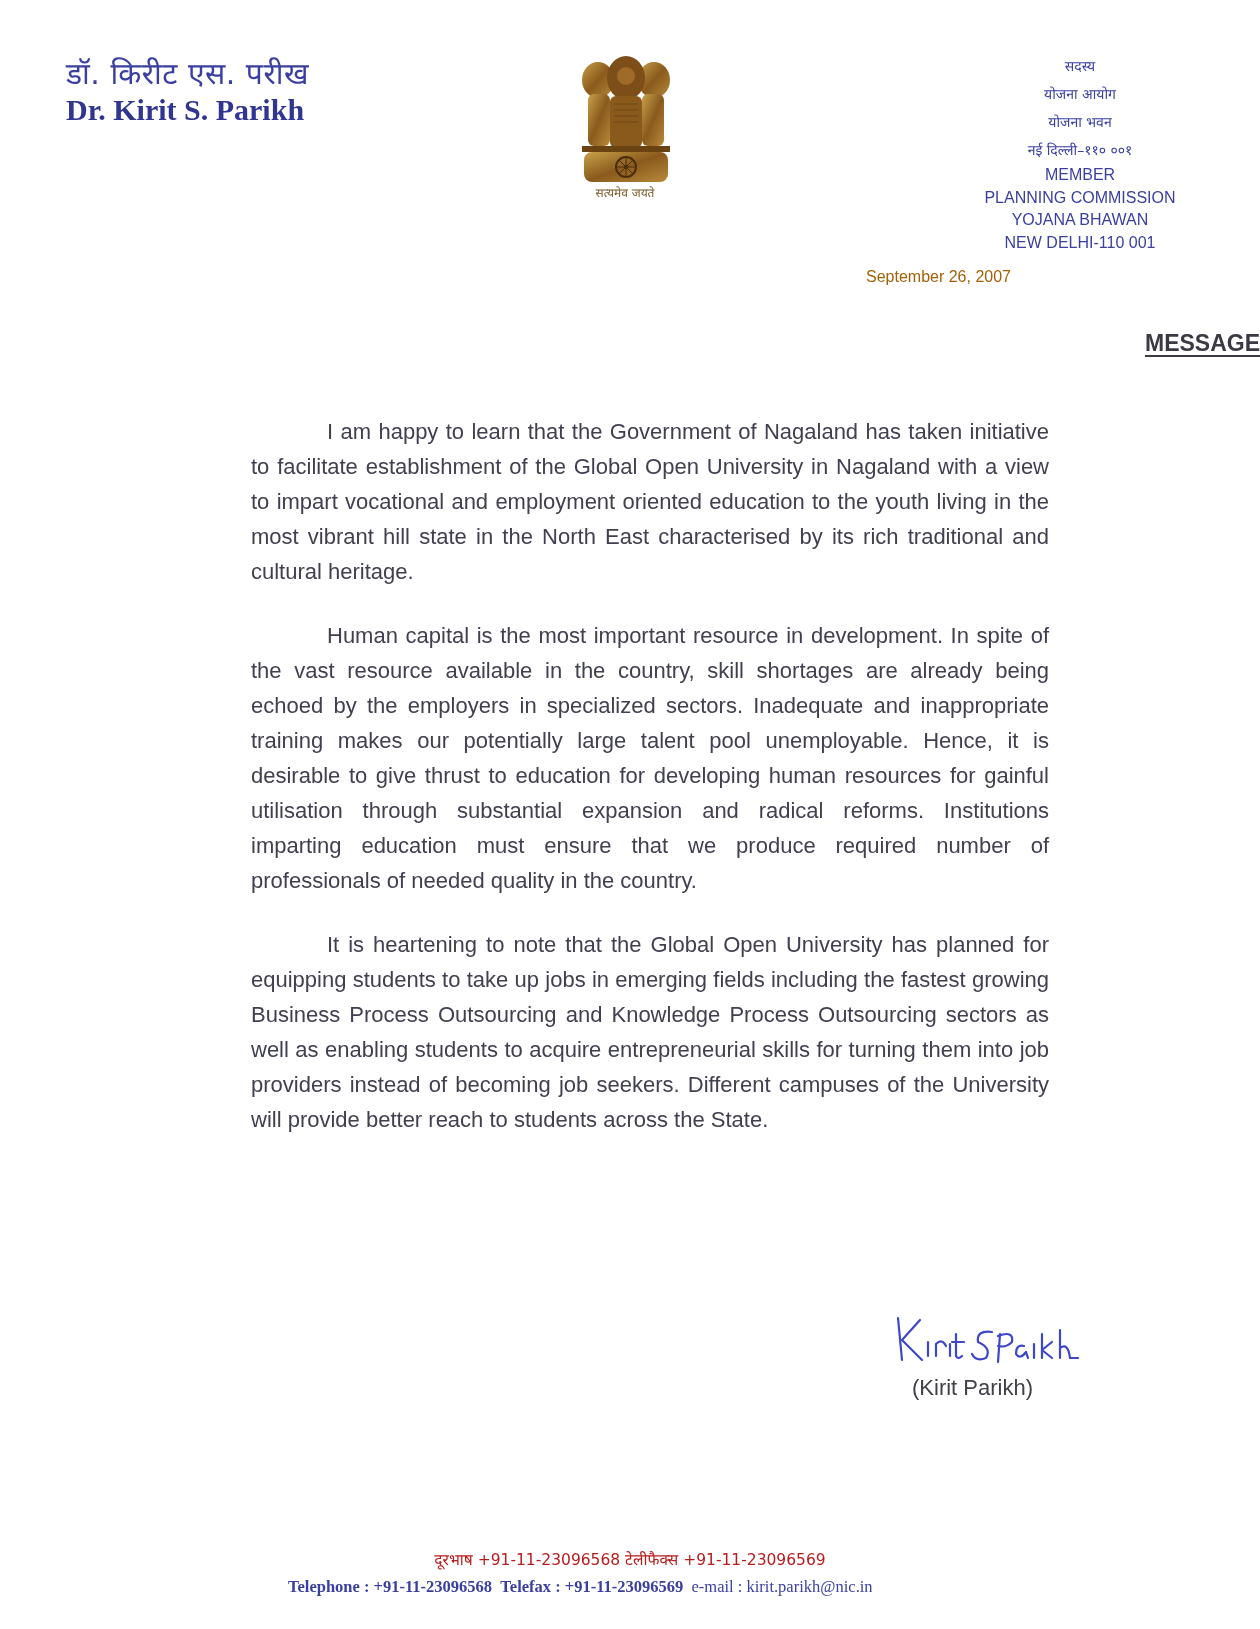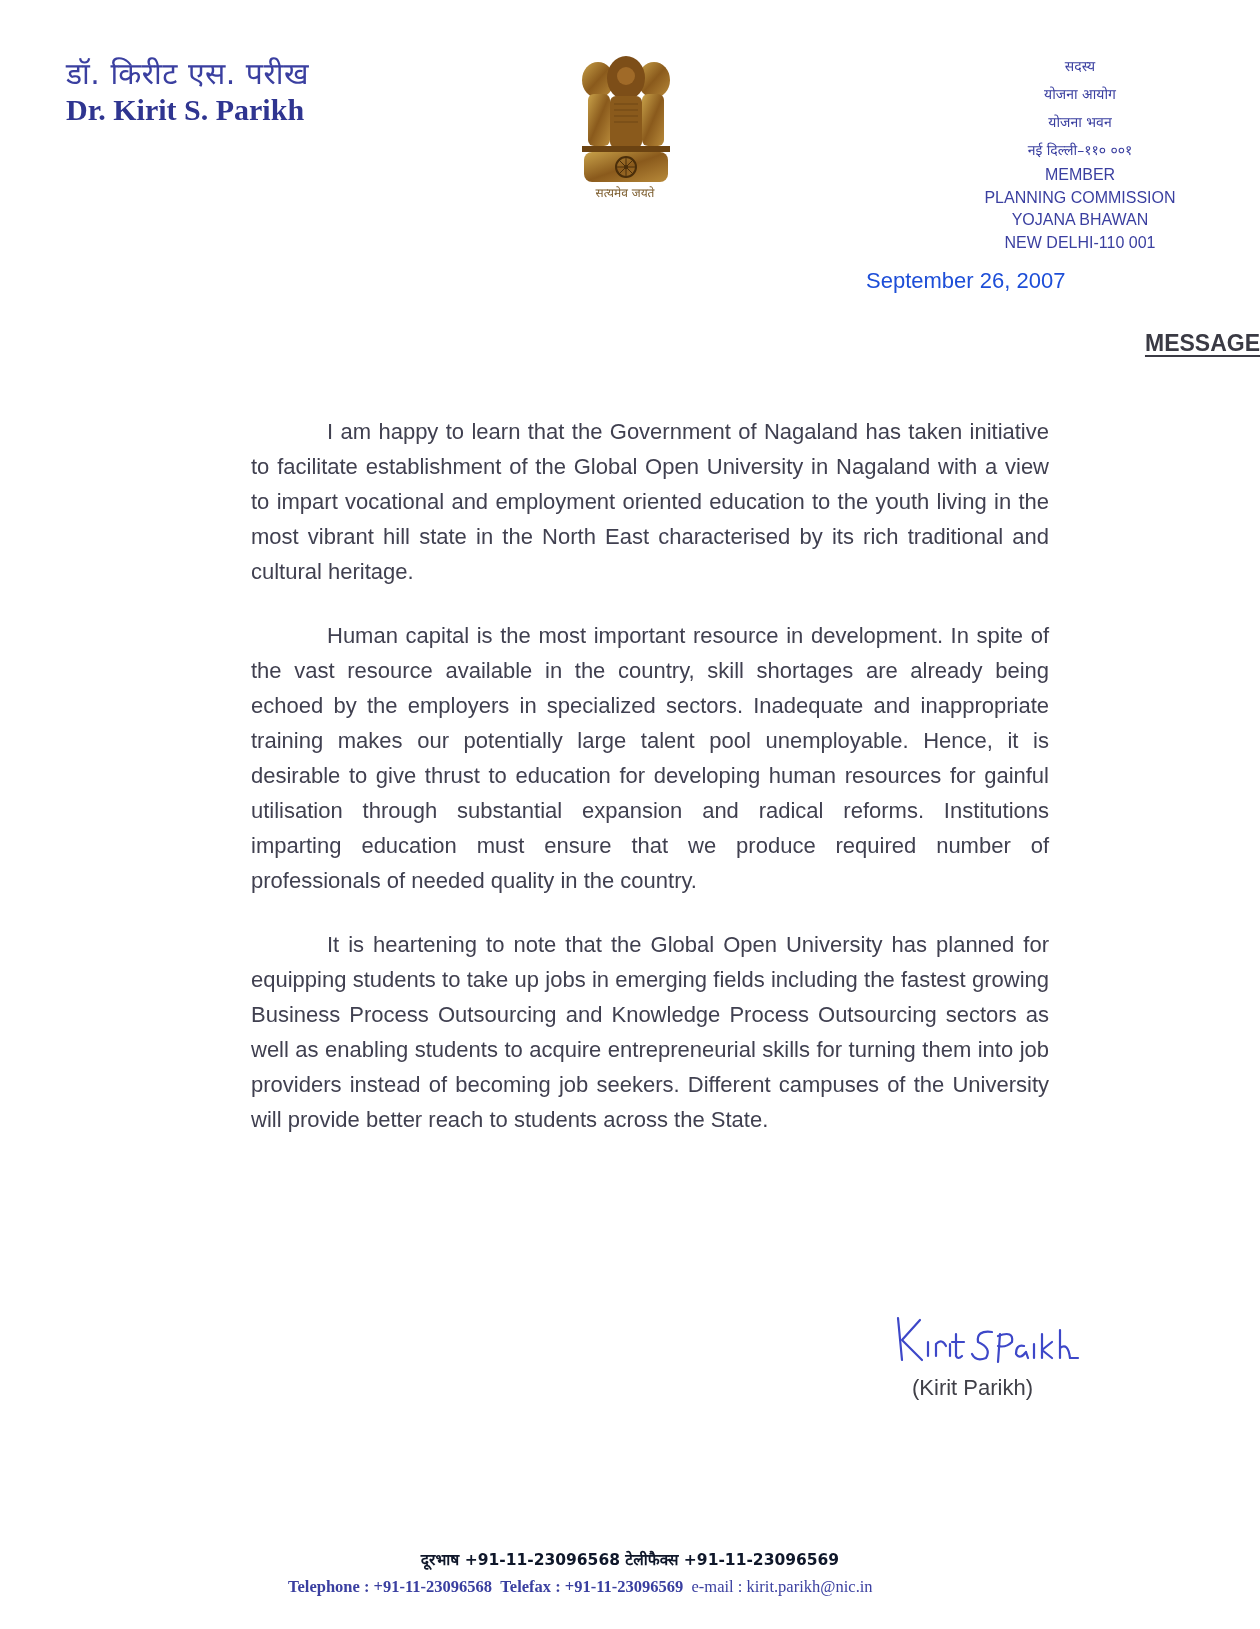--- a/index.html
+++ b/index.html
@@ -12,31 +12,31 @@
 
     
     #emblem { left: 578px; top: 52px; width: 96px; height: 150px; }
     #motto { left: 560px; top: 184px; width: 130px; text-align: center; font-family: "DejaVu Sans", sans-serif; font-size: 12px; color: #7a5a2a; }
 
     
     #addr { left: 960px; top: 52px; width: 240px; text-align: center; color: #3a3fa0; }
     #addr .hi { font-family: "DejaVu Sans", sans-serif; font-size: 14px; line-height: 28px; }
     #addr .en { font-family: Liberation Sans, sans-serif; font-size: 16px; line-height: 22.5px; }
 
-    #date { left: 866px; top: 268px; font-size: 22px; color: #1d4ed8; }
+    #date { left: 866px; top: 268px; font-size: 16px; color: #a16207; }
 
     #heading { left: 0; width: 1260px; top: 330px; text-align: right; font-weight: bold; font-size: 23px; text-decoration: underline; text-underline-offset: 4px; text-decoration-thickness: 2px; color: #3a3a44; }
 
     #body { left: 251px; top: 414px; width: 798px; font-size: 22px; line-height: 35px; color: #404050; }
     #body p { margin: 0 0 29px 0; text-align: justify; text-indent: 76px; }
 
     #signature { left: 892px; top: 1308px; width: 190px; height: 60px; }
     #signer { left: 912px; top: 1375px; font-size: 22px; color: #404048; }
 
-    #footer-hi { left: 0; width: 1260px; top: 1548px; text-align: center; font-family: "DejaVu Sans", sans-serif; font-weight: bold; font-size: 15.5px; color: #0f172a; }
+    #footer-hi { left: 0; width: 1260px; top: 1548px; text-align: center; font-family: "DejaVu Sans", sans-serif; font-weight: normal; font-size: 15.5px; color: #b91c1c; }
     #footer-en { left: 288px; top: 1577px; font-family: "Liberation Serif", serif; font-size: 16.5px; color: #3a3fa0; white-space: nowrap; }
     #footer-en b { font-weight: bold; }
     #footer-en .email { font-weight: normal; }
   </style>
 </head>
 <body>
 
 <div class="abs" id="name-hi">डॉ. किरीट एस. परीख</div>
 <div class="abs" id="name-en">Dr. Kirit S. Parikh</div>
 

